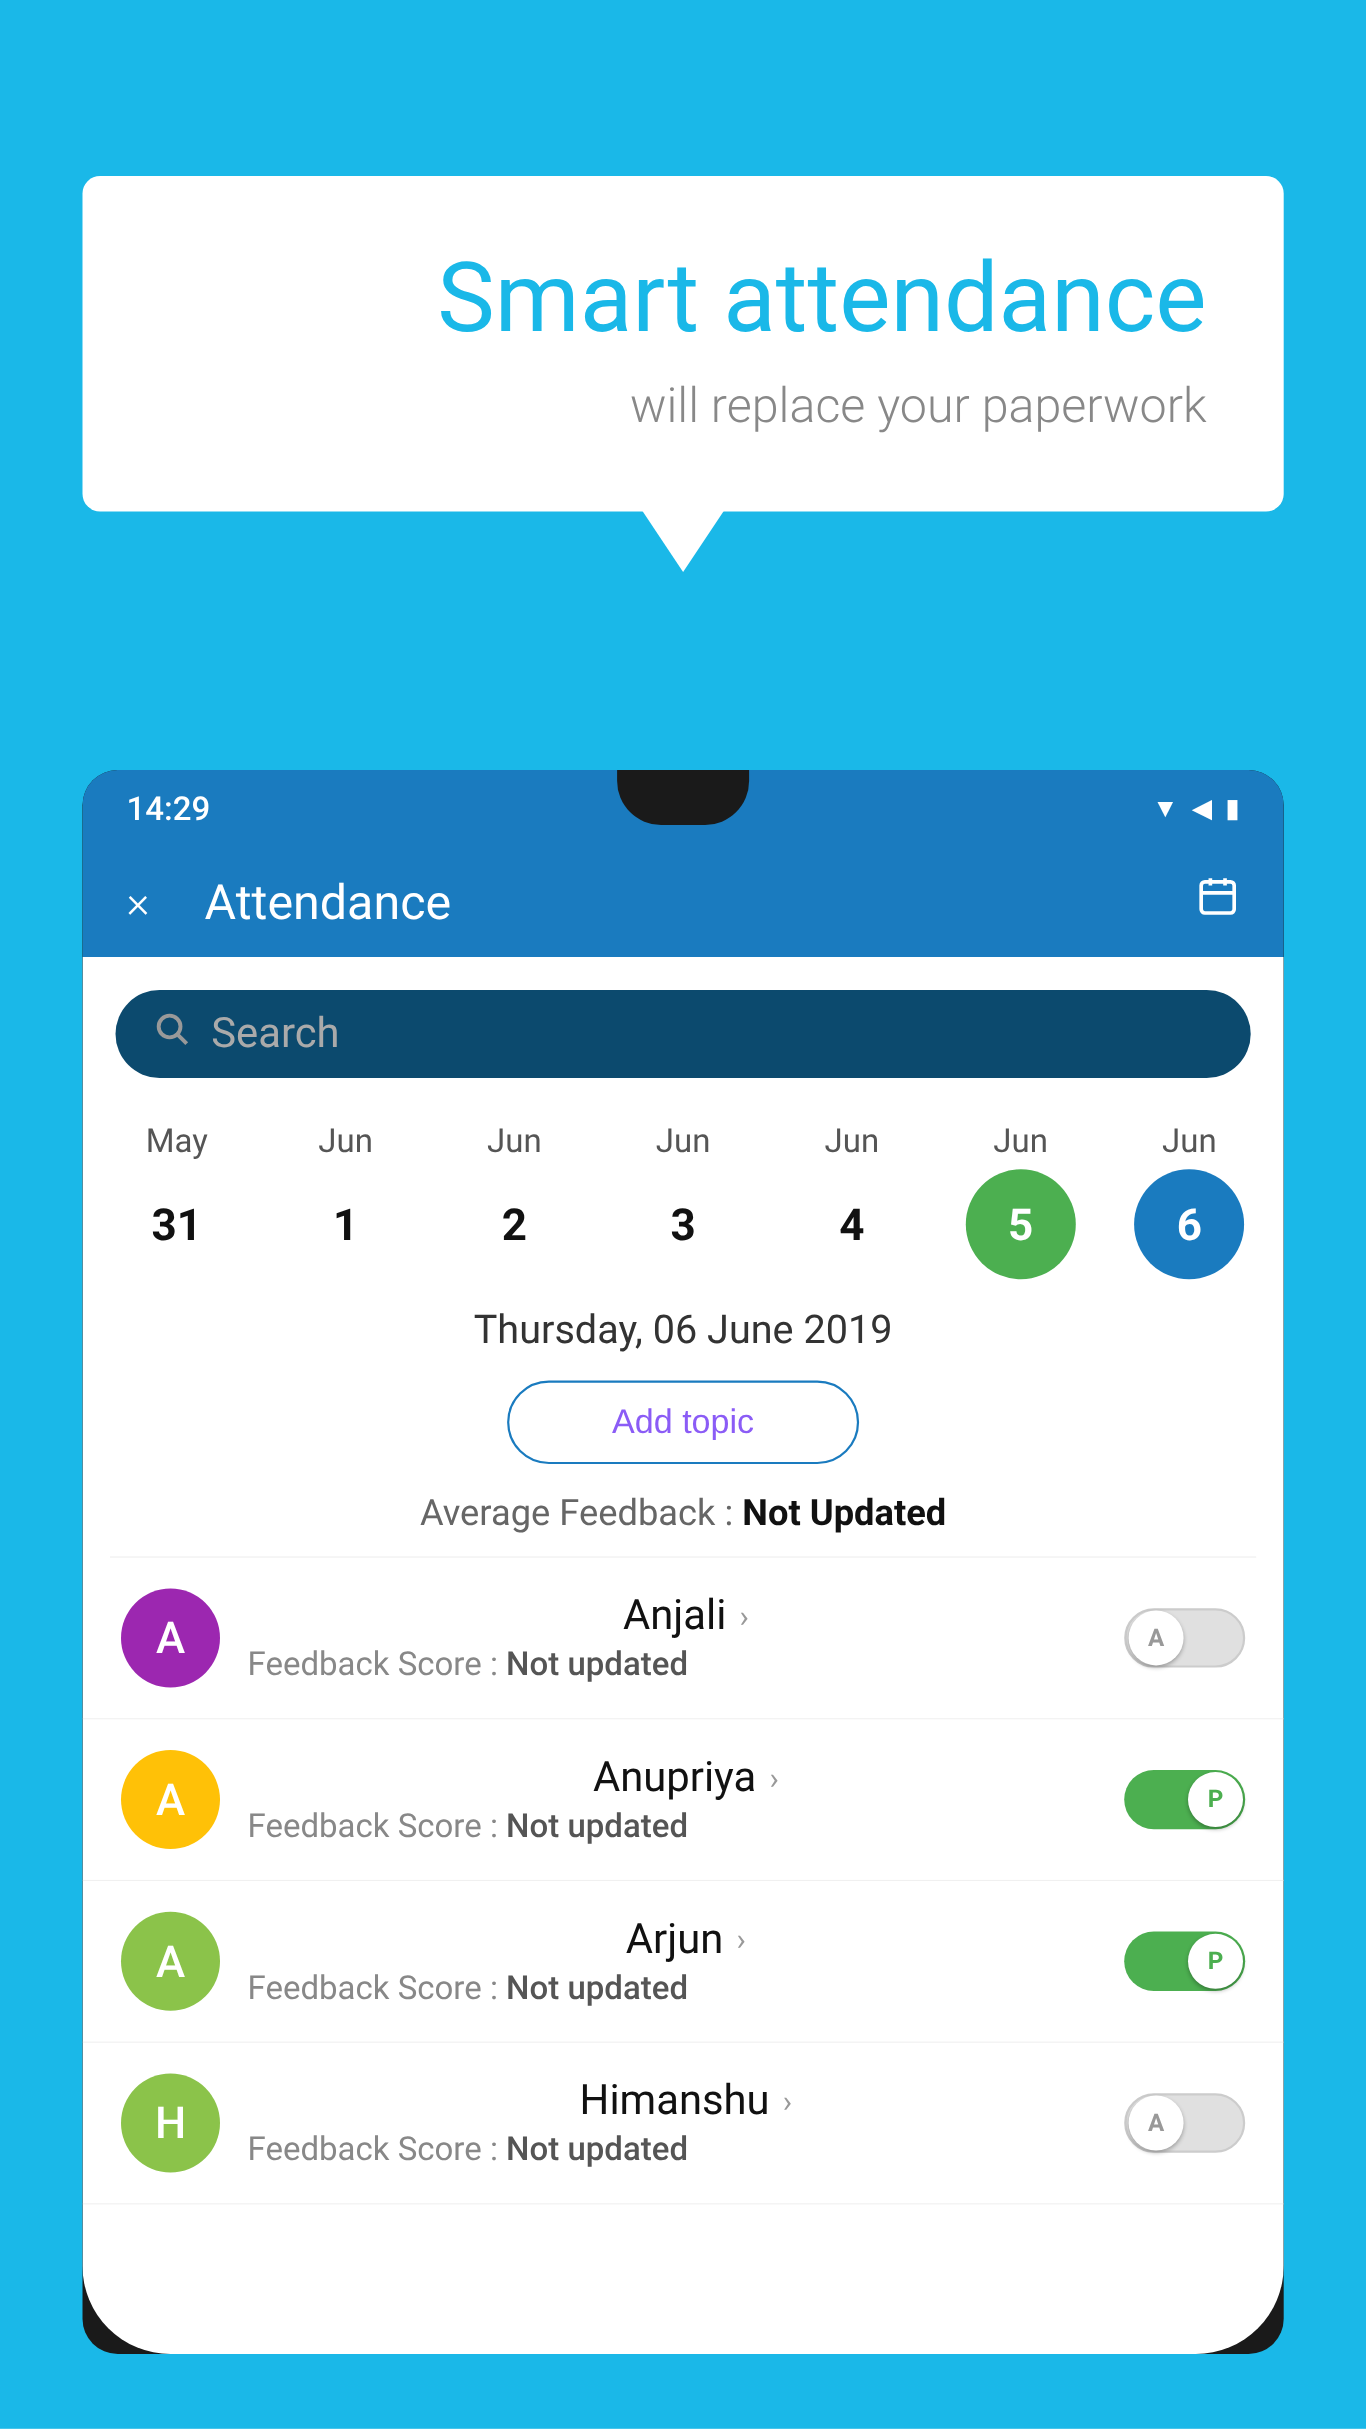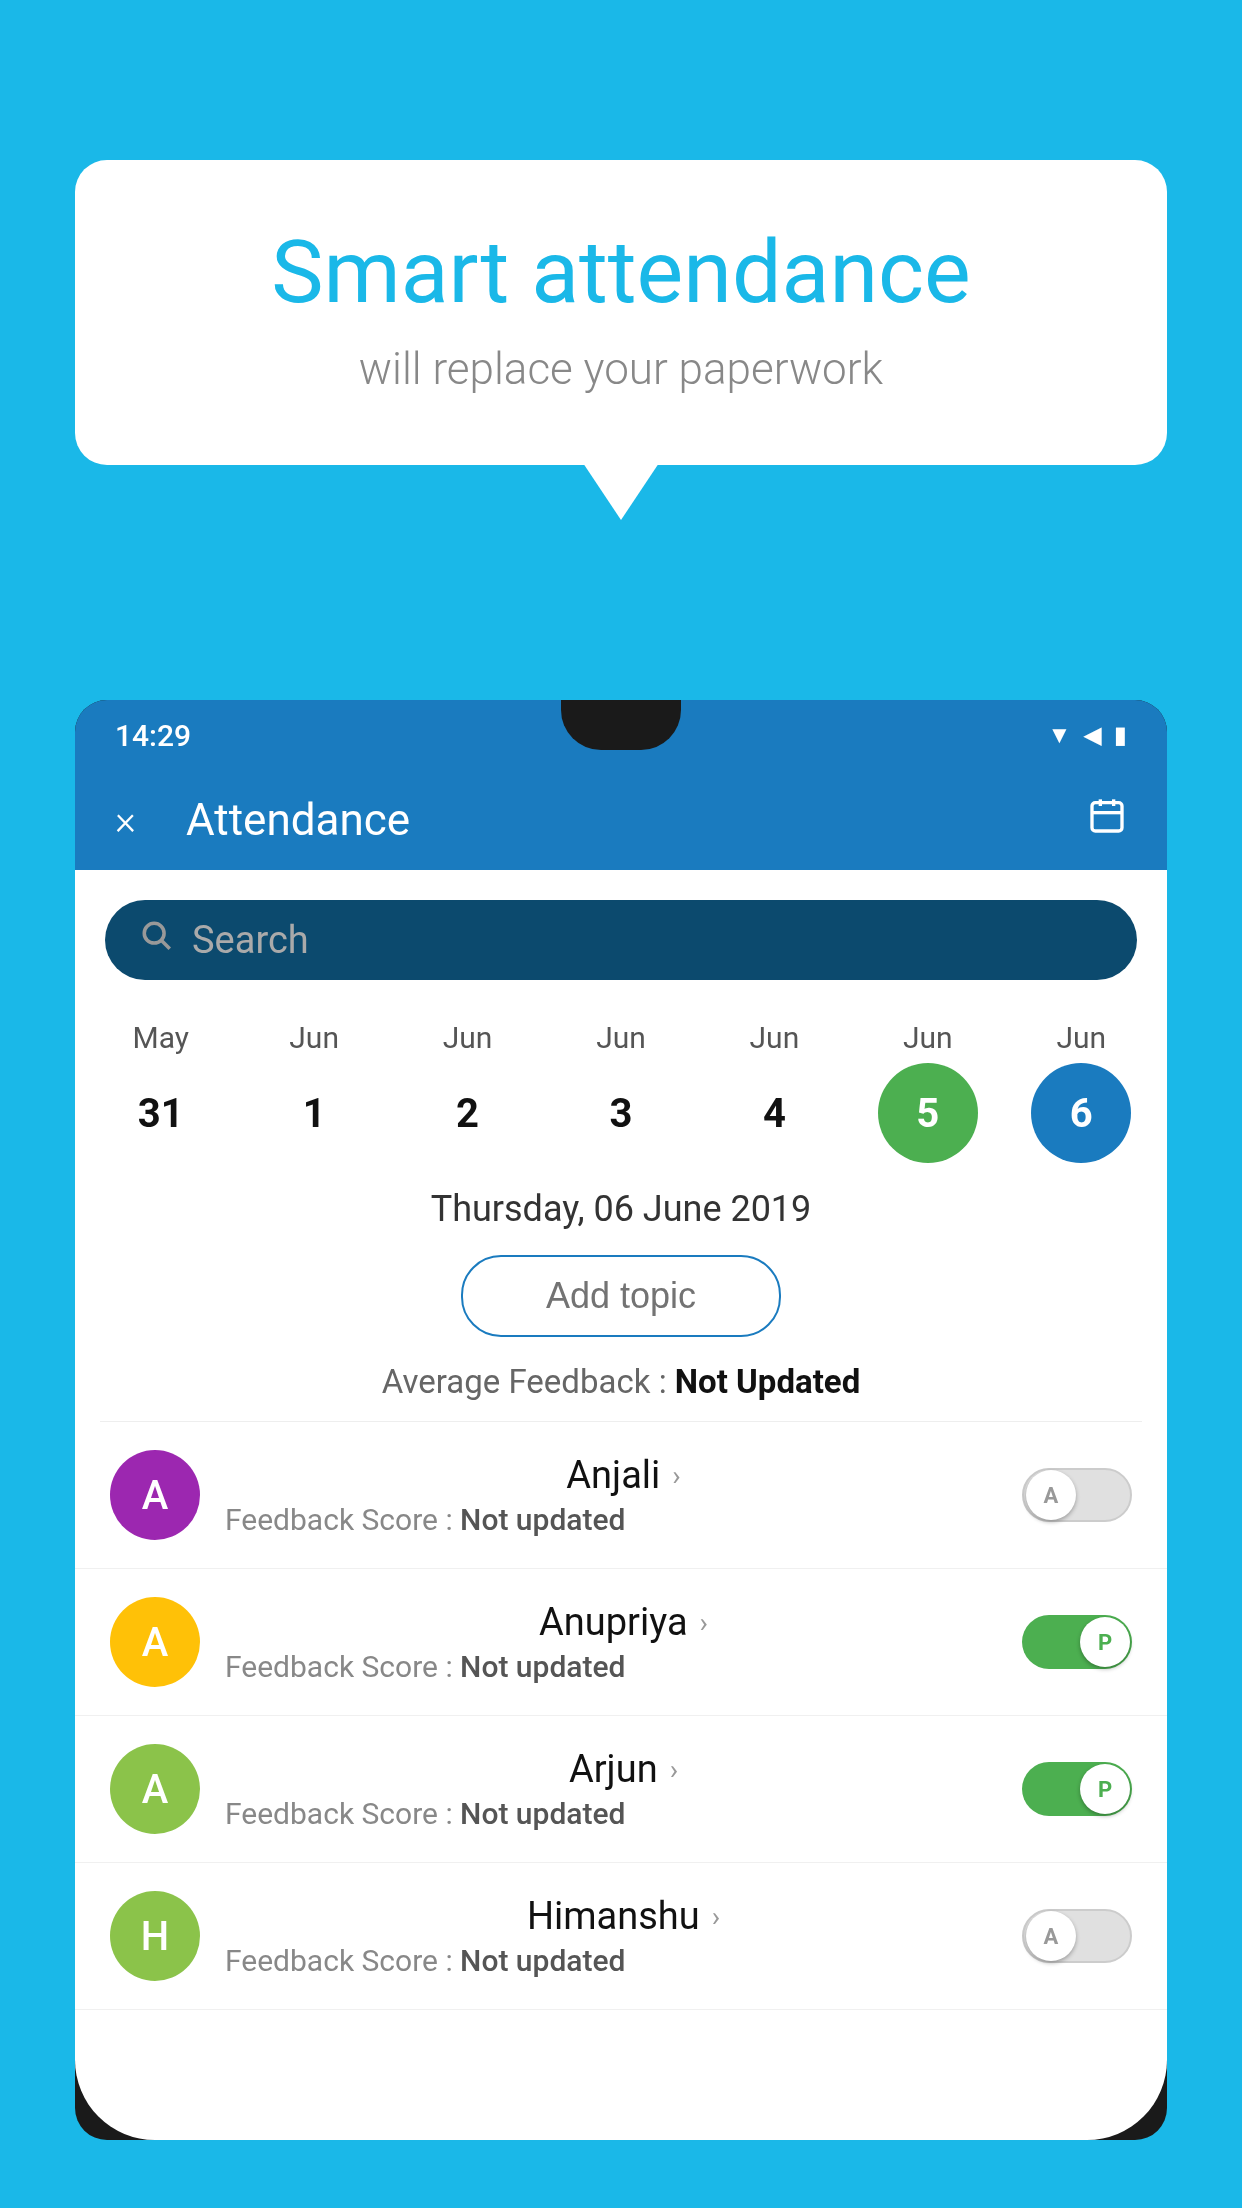--- a/index.html
+++ b/index.html
@@ -13,23 +13,23 @@
       position: relative;
     }
 
     
     .speech-bubble {
       position: absolute;
       top: 160px;
       left: 75px;
       right: 75px;
       background: white;
-      border-radius: 32px;
+      border-radius: 16px;
       padding: 60px 70px 70px;
-      text-align: center;
+      text-align: right;
     }
     .speech-bubble::after {
       content: '';
       position: absolute;
       bottom: -55px;
       left: 50%;
       transform: translateX(-50%);
       width: 0;
       height: 0;
       border-left: 40px solid transparent;
@@ -227,22 +227,22 @@
     }
 
     
     .add-topic-btn {
       display: block;
       margin: 25px auto;
       border: 2px solid #1a7bbf;
       border-radius: 40px;
       padding: 18px 55px;
       background: transparent;
-      color: #737373;
-      font-size: 36px;
+      color: #8b5cf6;
+      font-size: 31px;
       width: 320px;
       text-align: center;
     }
 
     
     .avg-feedback {
       text-align: center;
       font-size: 33px;
       color: #666;
       margin-bottom: 20px;

